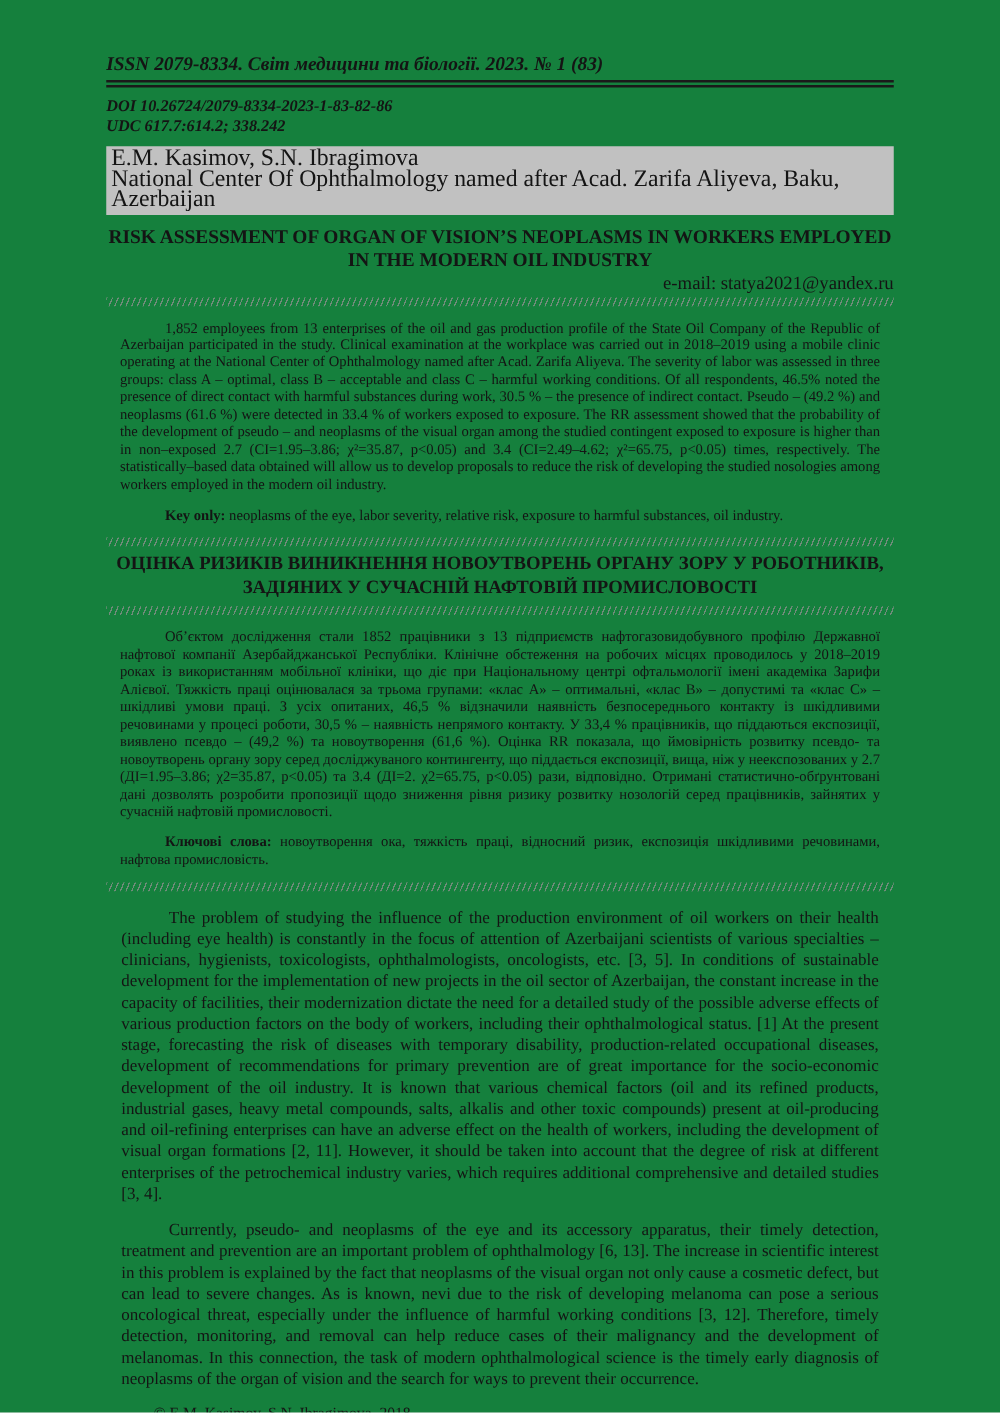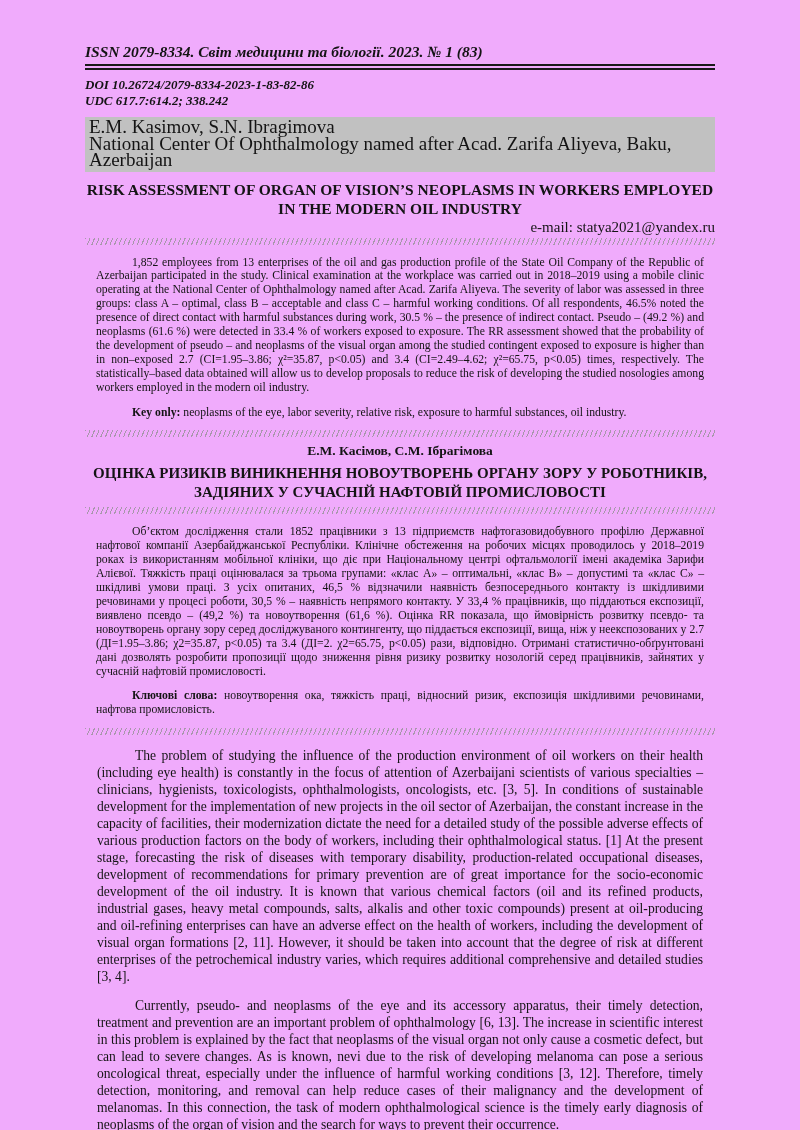--- a/index.html
+++ b/index.html
@@ -1,20 +1,20 @@
 <!DOCTYPE html>
 <html><head>
 <meta charset="utf-8">
 <style>
   html,body{margin:0;padding:0;background:#e8e8e8;}
   .page{
     position:relative;
     width:800px;height:1130px;
     margin:0 auto;
-    background:#f0abfc;
+    background:#15803d;
     box-sizing:border-box;
     padding:42px 85px 0 85px;
     overflow:hidden;
     font-family:"Liberation Serif","DejaVu Serif",serif;
     color:#141414;
   }
   .journal-header{
     font-style:italic;font-weight:bold;
     font-size:15.5px;line-height:19px;
     padding-bottom:3px;
@@ -76,21 +76,20 @@
 
   <div class="hatch"></div>
 
   <div class="abstract">
     <p>1,852 employees from 13 enterprises of the oil and gas production profile of the State Oil Company of the Republic of Azerbaijan participated in the study. Clinical examination at the workplace was carried out in 2018–2019 using a mobile clinic operating at the National Center of Ophthalmology named after Acad. Zarifa Aliyeva. The severity of labor was assessed in three groups: class A – optimal, class B – acceptable and class C – harmful working conditions. Of all respondents, 46.5% noted the presence of direct contact with harmful substances during work, 30.5 % – the presence of indirect contact. Pseudo – (49.2 %) and neoplasms (61.6 %) were detected in 33.4 % of workers exposed to exposure. The RR assessment showed that the probability of the development of pseudo – and neoplasms of the visual organ among the studied contingent exposed to exposure is higher than in non–exposed 2.7 (CI=1.95–3.86; χ²=35.87, p&lt;0.05) and 3.4 (CI=2.49–4.62; χ²=65.75, p&lt;0.05) times, respectively. The statistically–based data obtained will allow us to develop proposals to reduce the risk of developing the studied nosologies among workers employed in the modern oil industry.</p>
     <p><span class="kw">Key only:</span> <span>neoplasms of the eye, labor severity, relative risk, exposure to harmful substances, oil industry.</span></p>
   </div>
 
   <div class="hatch"></div>
 
-  <div class="authors-ua">Е.М. Касімов, С.М. Ібрагімова</div>
 
   <h2 class="title-ua">ОЦІНКА РИЗИКІВ ВИНИКНЕННЯ НОВОУТВОРЕНЬ ОРГАНУ ЗОРУ У РОБОТНИКІВ, ЗАДІЯНИХ У СУЧАСНІЙ НАФТОВІЙ ПРОМИСЛОВОСТІ</h2>
 
   <div class="hatch"></div>
 
   <div class="abstract">
     <p>Об’єктом дослідження стали 1852 працівники з 13 підприємств нафтогазовидобувного профілю Державної нафтової компанії Азербайджанської Республіки. Клінічне обстеження на робочих місцях проводилось у 2018–2019 роках із використанням мобільної клініки, що діє при Національному центрі офтальмології імені академіка Зарифи Алієвої. Тяжкість праці оцінювалася за трьома групами: «клас А» – оптимальні, «клас В» – допустимі та «клас С» – шкідливі умови праці. З усіх опитаних, 46,5 % відзначили наявність безпосереднього контакту із шкідливими речовинами у процесі роботи, 30,5 % – наявність непрямого контакту. У 33,4 % працівників, що піддаються експозиції, виявлено псевдо – (49,2 %) та новоутворення (61,6 %). Оцінка RR показала, що ймовірність розвитку псевдо- та новоутворень органу зору серед досліджуваного контингенту, що піддається експозиції, вища, ніж у неекспозованих у 2.7 (ДІ=1.95–3.86; χ2=35.87, p&lt;0.05) та 3.4 (ДІ=2. χ2=65.75, p&lt;0.05) рази, відповідно. Отримані статистично-обґрунтовані дані дозволять розробити пропозиції щодо зниження рівня ризику розвитку нозологій серед працівників, зайнятих у сучасній нафтовій промисловості.</p>
     <p><span class="kw">Ключові слова:</span> <span>новоутворення ока, тяжкість праці, відносний ризик, експозиція шкідливими речовинами, нафтова промисловість.</span></p>
   </div>
 

